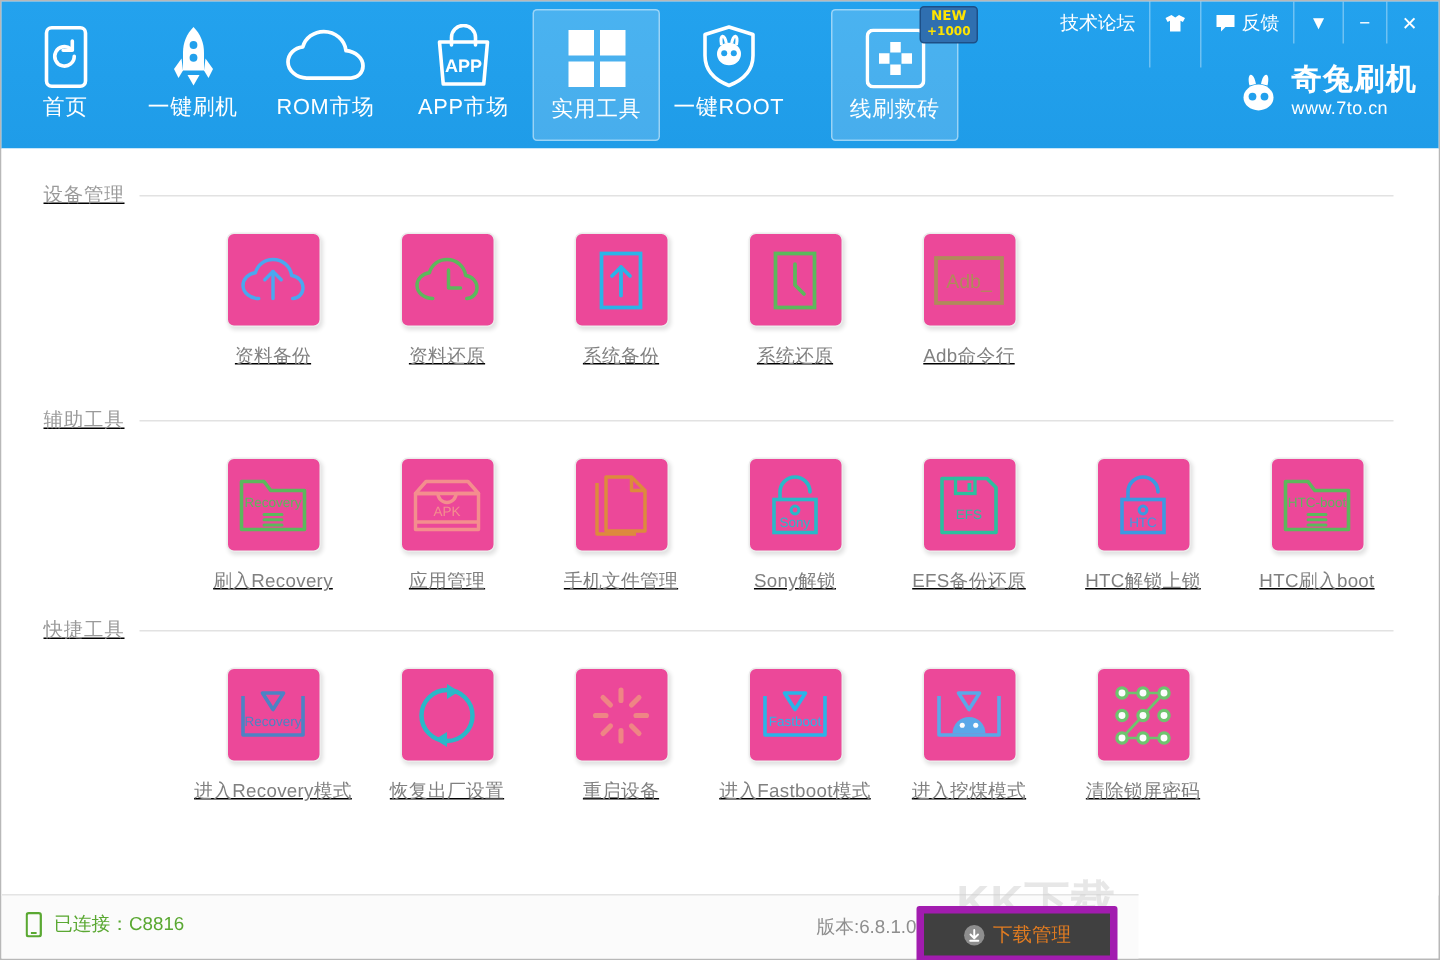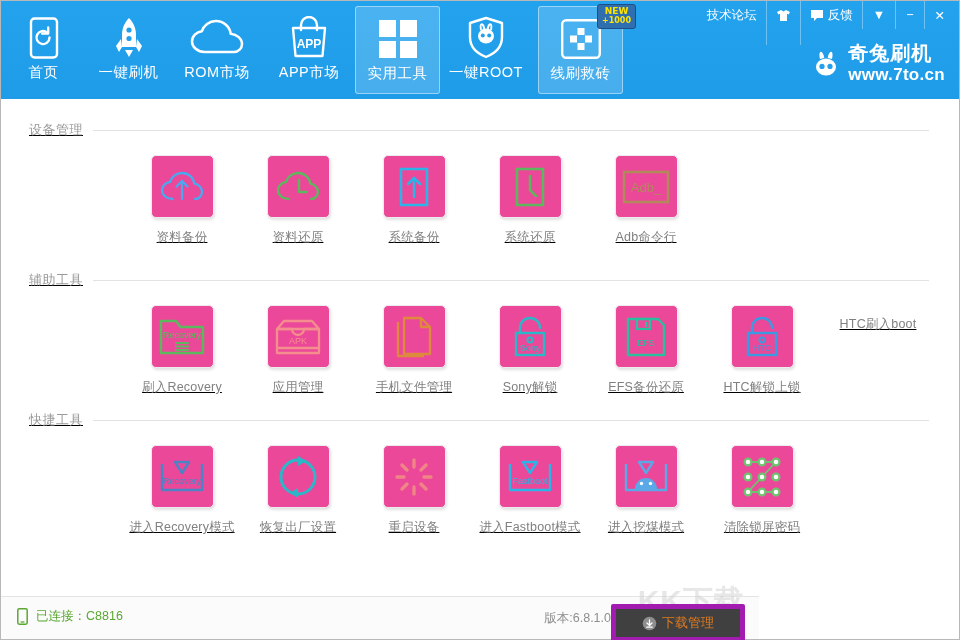--- a/index.html
+++ b/index.html
@@ -59,21 +59,21 @@
   }
   .tr-item:first-child{border-left:none;}
   .tr-win{padding:0 10px;}
 
   .brand{
     position:absolute;right:14px;top:42px;
     display:flex;align-items:center;gap:7px;color:#fff;
   }
   .brand-text{display:flex;flex-direction:column;line-height:1;}
   .brand-cn{font-size:20px;font-weight:bold;letter-spacing:1px;}
-  .brand-url{font-size:17px;margin-top:3px;letter-spacing:.3px;font-weight:bold;}
+  .brand-url{font-size:12px;margin-top:3px;letter-spacing:.3px;}
 
   
   .content{
     position:absolute;left:0;top:98px;width:958px;height:498px;
     background:#ffffff;overflow:hidden;
   }
   .section{position:absolute;left:0;width:958px;text-decoration:underline;}
   .sec-head{
     display:flex;align-items:center;gap:10px;
     padding-left:28px;padding-right:30px;height:18px;
@@ -200,21 +200,21 @@
             <path d="M20 2l16 5v14c0 10-7 16.5-16 20C11 37.5 4 31 4 21V7z" fill="none" stroke="#fff" stroke-width="2.4" stroke-linejoin="round"></path>
             <path d="M15 14c-.6-3.3-.3-5.6.7-5.8 1-.2 2 1.7 2.5 4.6M25 14c.6-3.3.3-5.6-.7-5.8-1-.2-2 1.7-2.5 4.6" fill="none" stroke="#fff" stroke-width="2"></path>
             <ellipse cx="20" cy="20" rx="8" ry="7.5" fill="#fff"></ellipse>
             <circle cx="16.8" cy="19.5" r="2" fill="#22a0ec"></circle>
             <circle cx="23.2" cy="19.5" r="2" fill="#22a0ec"></circle>
           </svg>
         </div>
         <div class="nav-label">一键ROOT</div>
       </div>
 
-      <div class="nav-item active" style="margin-left:6px;">
+      <div class="nav-item active" style="margin-left:22px;">
         <div class="badge-new">
           <span class="b1">NEW</span>
           <span class="b2">+1000</span>
         </div>
         <div class="nav-ico">
           <svg width="40" height="40" viewBox="0 0 40 40">
             <rect x="1.2" y="1.2" width="37.6" height="37.6" rx="4" fill="none" stroke="#fff" stroke-width="2.4"></rect>
             <rect x="16.5" y="9" width="7" height="7" fill="#fff"></rect>
             <rect x="9" y="16.5" width="7" height="7" fill="#fff"></rect>
             <rect x="24" y="16.5" width="7" height="7" fill="#fff"></rect>
@@ -409,20 +409,27 @@
               <path d="M11 18v-5a10 10 0 0 1 20 0" fill="none" stroke="#3b9ae1" stroke-width="2.4" stroke-linecap="round"></path>
               <rect x="7" y="18" width="28" height="22" fill="none" stroke="#3b9ae1" stroke-width="2.4"></rect>
               <circle cx="21" cy="25" r="2.6" fill="none" stroke="#3b9ae1" stroke-width="2"></circle>
               <text x="21" y="36" font-family="Liberation Sans, sans-serif" font-size="9" fill="#3b9ae1" text-anchor="middle">HTC</text>
             </svg>
           </div>
           <div class="tile-label">HTC解锁上锁</div>
         </div>
 
         <div class="tile">
+          <div class="tile-box">
+            <svg width="48" height="40" viewBox="0 0 48 40">
+              <path d="M3 36V4h15l4.5 6H45v26z" fill="none" stroke="#5cb85c" stroke-width="2.4" stroke-linejoin="round"></path>
+              <text x="24" y="21" font-family="Liberation Sans, sans-serif" font-size="9" fill="#5cb85c" text-anchor="middle">HTC-boot</text>
+              <path d="M18 26h12M18 29.5h12M18 33h12" stroke="#5cb85c" stroke-width="2" stroke-linecap="round"></path>
+            </svg>
+          </div>
           <div class="tile-label">HTC刷入boot</div>
         </div>
 
       </div>
     </div>
 
     <div class="section" style="top:312px;">
       <div class="sec-head">
         <span class="sec-title">快捷工具</span>
         <span class="sec-rule"></span>

